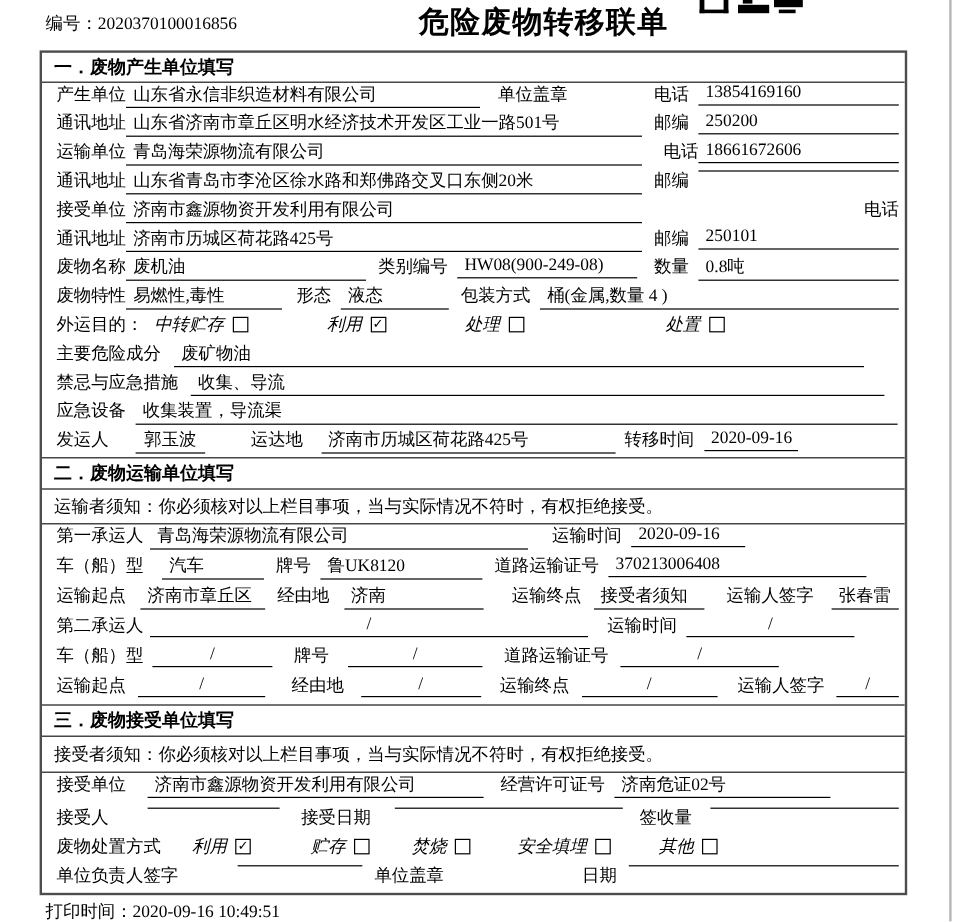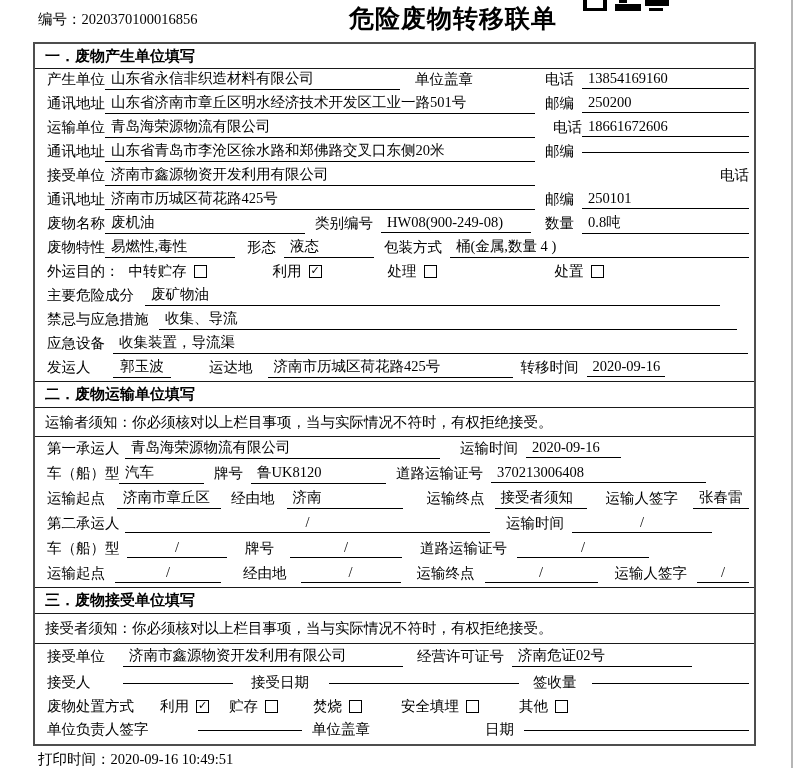--- a/index.html
+++ b/index.html
@@ -29,29 +29,29 @@
   .qb7 { left:66px; top:8px; width:14px; height:3px; }
 
   
   .form { position:absolute; left:33px; top:42px; width:723px; height:704px;
           border:2px solid #4d4d4d; background:#fff; overflow:hidden; }
   .sec-h { height:25px; display:flex; align-items:center; padding-left:10px;
            font-weight:bold; font-size:15px; border-bottom:1.5px solid #1a1a1a; white-space:nowrap; }
   .sec-h.mid { height:27px; border-top:1.5px solid #1a1a1a; }
   .notice { height:29px; display:flex; align-items:center; padding-left:10px;
             border-bottom:1.5px solid #1a1a1a; white-space:nowrap; }
-  .row { display:flex; align-items:center; padding:0 5px 3px 12px; height:24px; white-space:nowrap; }
+  .row { display:flex; align-items:flex-start; padding:0 5px 3px 12px; height:24px; white-space:nowrap; }
   .row.h25 { height:25px; } .row.h28 { height:28px; } .row.h21 { height:21px; padding-bottom:2px; }
   .lbl { white-space:nowrap; }
   .u { display:inline-block; border-bottom:1px solid #000; padding:0 2px 1px 6px;
        white-space:nowrap; overflow:visible; }
   .u.center { text-align:center; padding-left:2px; }
   .grow { flex:1 1 auto; }
   .ml-auto { margin-left:auto;font-family:Liberation Serif, serif; }
-  .opt { display:flex; align-items:center; }
+  .opt { display:flex; align-items:center;font-style:italic; }
   .cb { display:inline-block; width:13px; height:13px; border:1.5px solid #000;
         margin-left:7px; margin-bottom:1px; text-align:center;
         font-family:"DejaVu Sans","Liberation Sans",sans-serif;
         font-size:11px; line-height:10px; font-weight:bold; }
   .footer-line { position:absolute; left:38px; top:750px; font-size:14.5px; white-space:nowrap; }
 </style>
 </head>
 <body>
 
 <div class="page">
@@ -185,21 +185,21 @@
 
     <div class="row h25">
       <span class="lbl" style="width:74px">第一承运人</span>
       <span class="u" style="width:315px;margin-left:4px">青岛海荣源物流有限公司</span>
       <span class="lbl" style="margin-left:20px">运输时间</span>
       <span class="u" style="width:95px;margin-left:8px">2020-09-16</span>
     </div>
 
     <div class="row h25">
       <span class="lbl" style="width:72px">车（船）型</span>
-      <span class="u" style="width:85px;margin-left:0">汽车</span>
+      <span class="u" style="width:85px;margin-left:16px">汽车</span>
       <span class="lbl" style="margin-left:10px">牌号</span>
       <span class="u" style="width:135px;margin-left:8px">鲁UK8120</span>
       <span class="lbl" style="margin-left:10px">道路运输证号</span>
       <span class="u" style="width:215px;margin-left:8px">370213006408</span>
     </div>
 
     <div class="row h25">
       <span class="lbl" style="width:60px">运输起点</span>
       <span class="u" style="width:104px;margin-left:10px">济南市章丘区</span>
       <span class="lbl" style="margin-left:10px">经由地</span>
@@ -255,21 +255,21 @@
       <span class="lbl" style="margin-left:14px">签收量</span>
       <span class="u grow" style="margin-left:15px"></span>
     </div>
 
     <div class="row">
       <span class="lbl">废物处置方式</span>
       <span class="opt" style="margin-left:26px">
         <span>利用</span>
         <span class="cb"><span>✓</span></span>
       </span>
-      <span class="opt" style="margin-left:20px">
+      <span class="opt" style="margin-left:50px">
         <span>贮存</span>
         <span class="cb"><span></span></span>
       </span>
       <span class="opt" style="margin-left:35px">
         <span>焚烧</span>
         <span class="cb"><span></span></span>
       </span>
       <span class="opt" style="margin-left:39px">
         <span>安全填埋</span>
         <span class="cb"><span></span></span>

